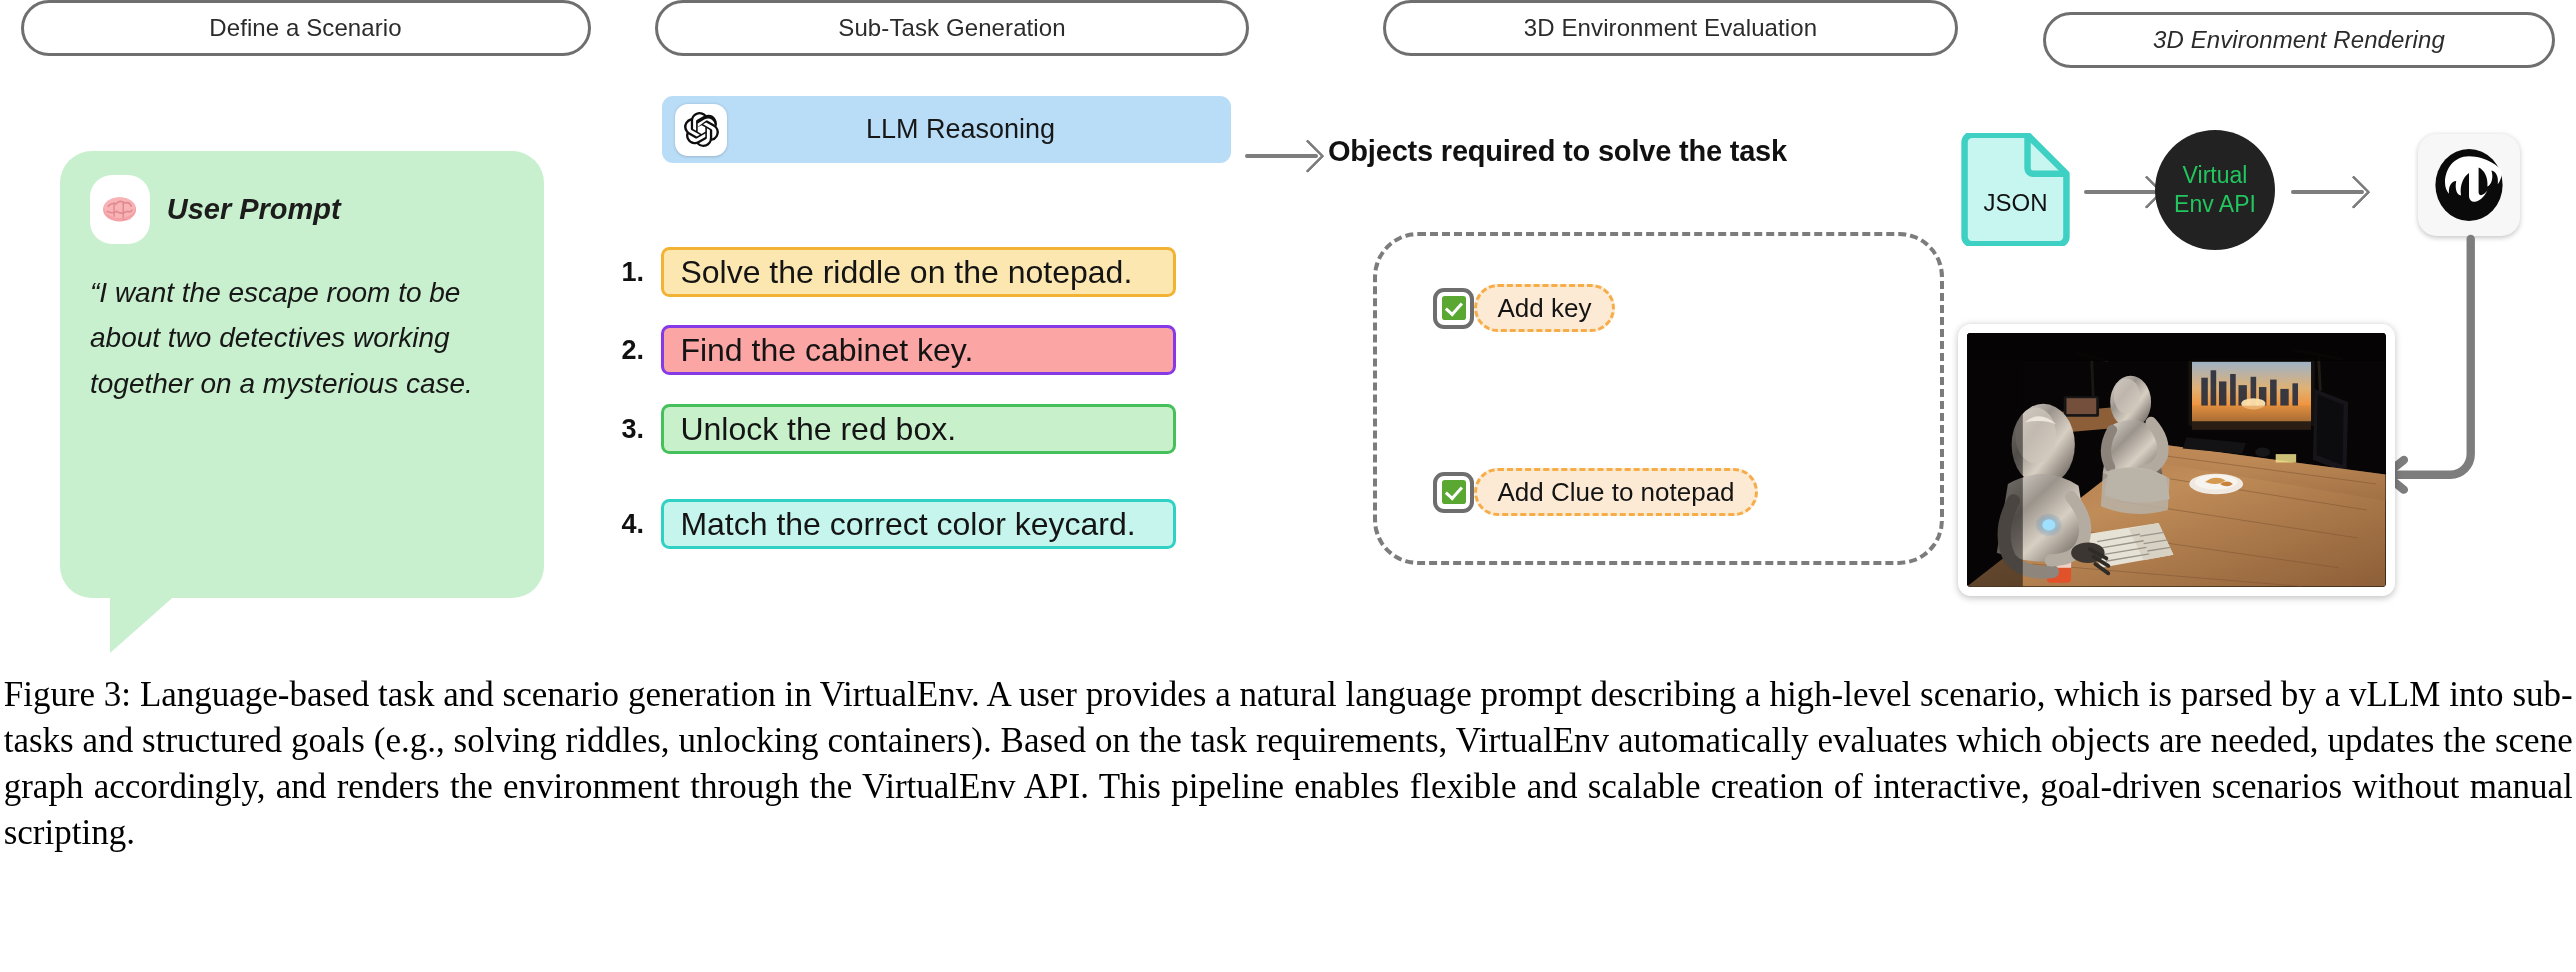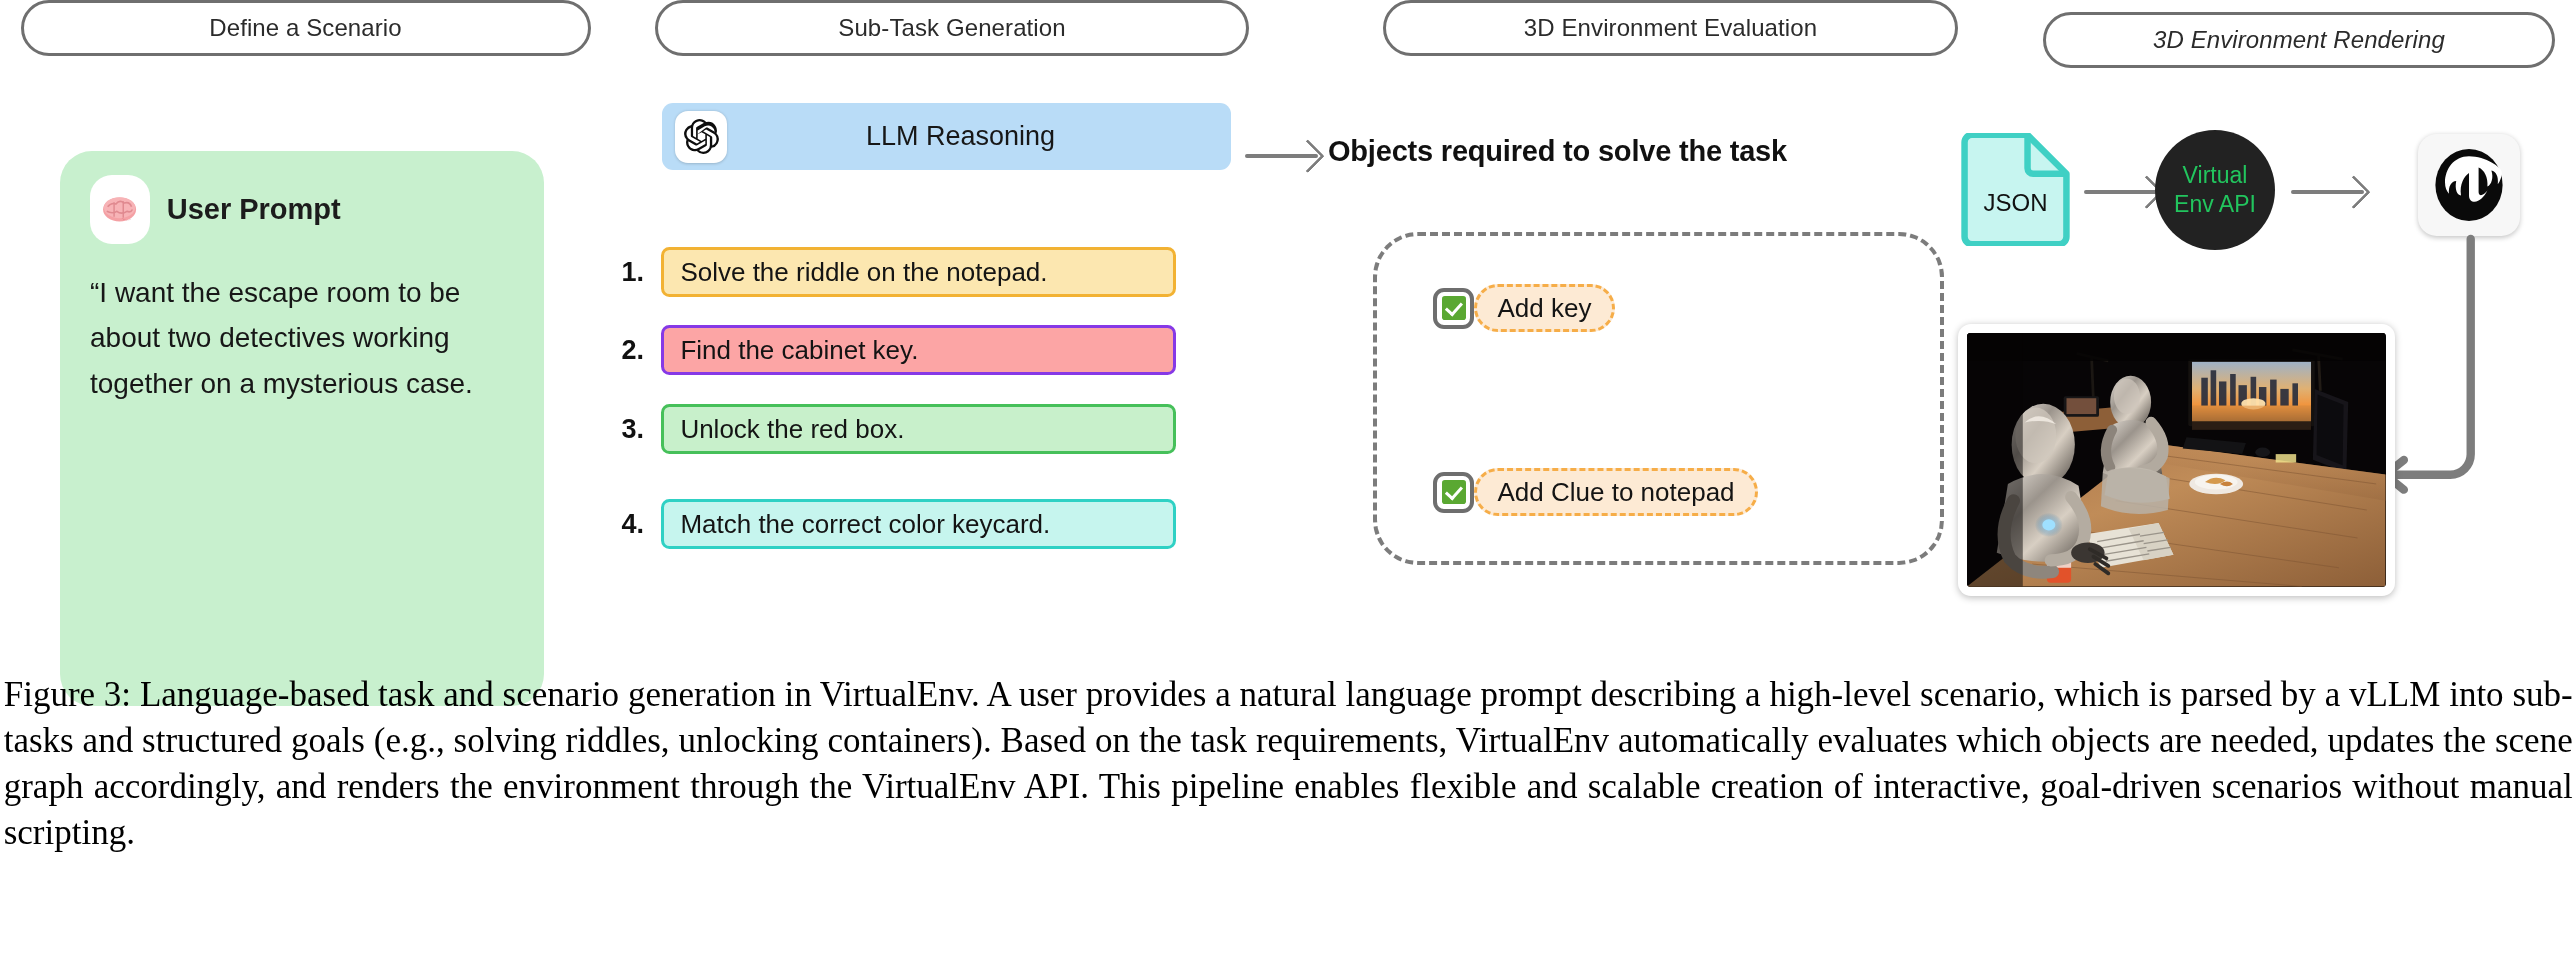--- a/index.html
+++ b/index.html
@@ -42,25 +42,26 @@
   .pill-2 { left: 655px;  top: 0px; width: 594px; }
   .pill-3 { left: 1383px; top: 0px; width: 575px; }
   .pill-4 { left: 2043px; top: 12px; width: 512px; font-style: italic; }
 
   
   .bubble {
     position: absolute;
     left: 60px;
     top: 151px;
     width: 484px;
-    height: 555px;
+    height: 447px;
     background: #c8f0ce;
     border-radius: 32px;
     box-sizing: border-box;
     padding: 24px 28px 18.6px 30px;
+    font-style: italic;
   }
   .bubble-tail {
     position: absolute;
     left: 110px;
     top: 592px;
     width: 0;
     height: 0;
     border-left: 0px solid transparent;
     border-right: 69px solid transparent;
     border-top: 61px solid #c8f0ce;
@@ -88,21 +89,21 @@
   .bubble-text {
     font-size: 28px;
     line-height: 1.62;
     color: #171717;
   }
 
   
   .llm-box {
     position: absolute;
     left: 662px;
-    top: 103px;
+    top: 96px;
     width: 569px;
     height: 67px;
     background: #b9dcf7;
     border-radius: 11px;
     display: flex;
     align-items: center;
     padding-left: 13px;
     box-sizing: border-box;
   }
   .llm-logo-tile {
@@ -140,21 +141,21 @@
   }
   .subtask-box {
     box-sizing: border-box;
     width: 515px;
     height: 50px;
     border-radius: 8.4px;
     border: 3.7px solid #000;
     display: flex;
     align-items: center;
     padding-left: 16.7px;
-    font-size: 26px;
+    font-size: 32px;
     color: #141414;
   }
 
   
   .arrow-simple {
     position: absolute;
     width: 73px;
     height: 3.7px;
     background: #7d7d7d;
     border-radius: 1.9px;

